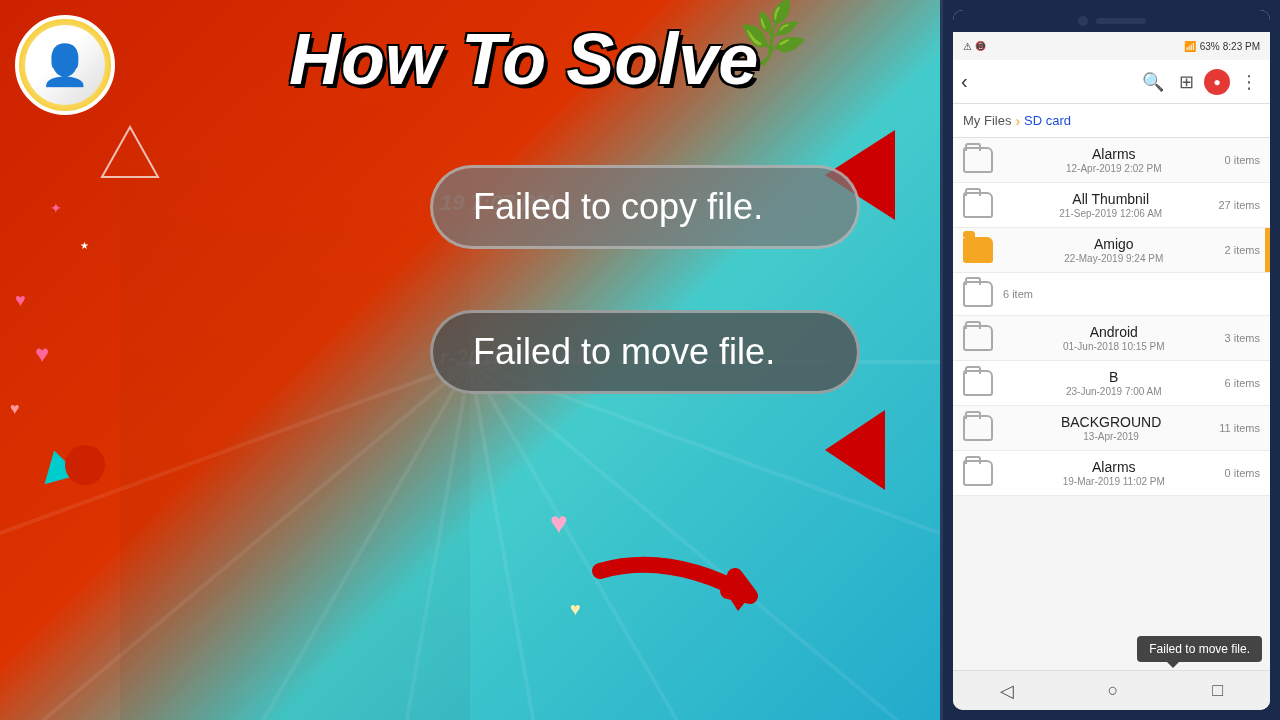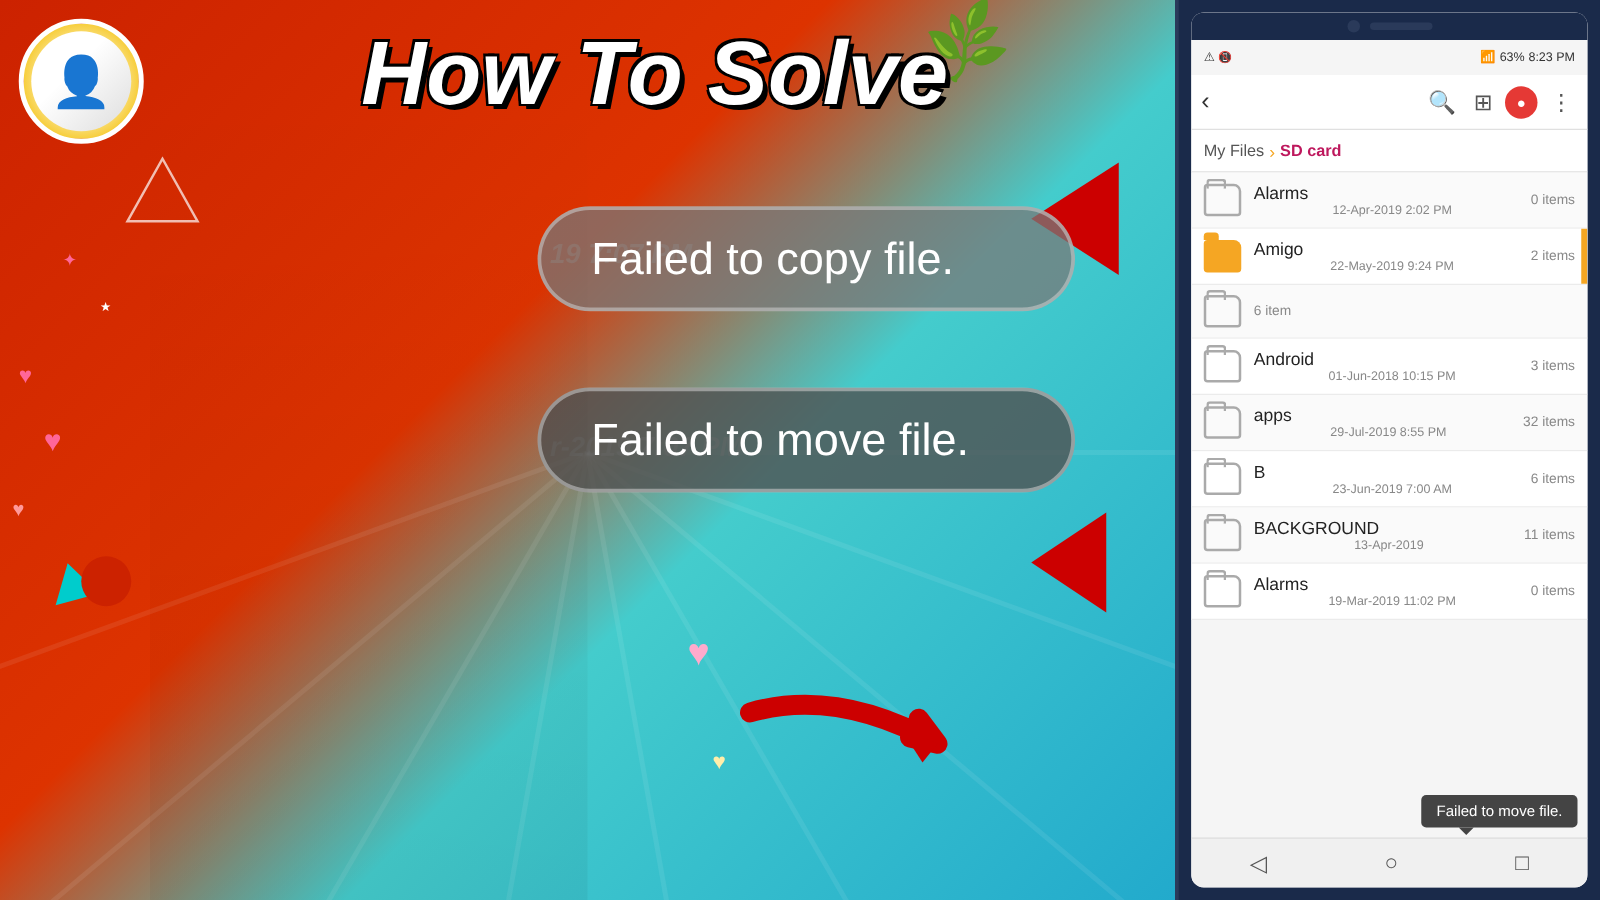--- a/index.html
+++ b/index.html
@@ -227,21 +227,21 @@
       background: white;
       display: flex;
       align-items: center;
       padding: 0 10px;
       font-size: 13px;
       color: #555;
       border-bottom: 1px solid #e0e0e0;
       gap: 4px;
     }
     .breadcrumb-sep { color: #f5a623; font-size: 14px; }
-    .breadcrumb-current { color: #be185d; font-weight: 700; }
+    .breadcrumb-current { color: #1d4ed8; font-weight: 400; }
 
     
     .file-list {
       overflow-y: auto;
       height: calc(100% - 28px - 22px - 44px - 34px - 40px);
       background: #f5f5f5;
     }
     .file-item {
       display: flex;
       align-items: center;
@@ -279,21 +279,21 @@
     .folder-icon-outline::before {
       content: '';
       position: absolute;
       top: -6px; left: 0;
       width: 12px; height: 6px;
       border: 2px solid #aaa;
       border-bottom: none;
       border-radius: 3px 3px 0 0;
     }
     .file-info { flex: 1; }
-    .file-name { font-size: 14px; color: #222; font-weight: 500; }
+    .file-name { font-size: 14px; color: #222; font-weight: 500; text-align: center; }
     .file-date { font-size: 10px; color: #888; margin-top: 1px; text-align: center; }
     .file-count { font-size: 11px; color: #888; white-space: nowrap; }
 
     
     .yellow-indicator {
       position: absolute;
       right: 0; top: 0; bottom: 0;
       width: 5px;
       background: #f5a623;
     }
@@ -501,47 +501,47 @@
     <div class="file-list">
     <div class="file-item">
           <div class="folder-icon-outline"></div>
           <div class="file-info">
             <div class="file-name">Alarms</div>
             <div class="file-date">12-Apr-2019 2:02 PM</div>
           </div>
           <div class="file-count">0 items</div>
         </div>
         <div class="file-item">
+          <div class="folder-icon-outline"></div>
+          <div class="file-info">
+            <div class="file-name">All Thumbnil</div>
+            <div class="file-date">21-Sep-2019 12:06 AM</div>
+          </div>
+          <div class="file-count">27 items</div>
+        </div>
+        <div class="file-item">
           <div class="yellow-indicator"></div>
           <div class="folder-icon"></div>
           <div class="file-info">
             <div class="file-name">Amigo</div>
             <div class="file-date">22-May-2019 9:24 PM</div>
           </div>
           <div class="file-count">2 items</div>
         </div>
         <div class="file-item">
           <div class="folder-icon-outline"></div>
           <div class="file-count">6 item</div>
         </div>
         <div class="file-item">
           <div class="folder-icon-outline"></div>
           <div class="file-info">
             <div class="file-name">Android</div>
             <div class="file-date">01-Jun-2018 10:15 PM</div>
           </div>
           <div class="file-count">3 items</div>
-        </div>
-        <div class="file-item">
-          <div class="folder-icon-outline"></div>
-          <div class="file-info">
-            <div class="file-name">apps</div>
-            <div class="file-date">29-Jul-2019 8:55 PM</div>
-          </div>
-          <div class="file-count">32 items</div>
         </div>
         <div class="file-item">
           <div class="folder-icon-outline"></div>
           <div class="file-info">
             <div class="file-name">B</div>
             <div class="file-date">23-Jun-2019 7:00 AM</div>
           </div>
           <div class="file-count">6 items</div>
         </div>
         <div class="file-item">

